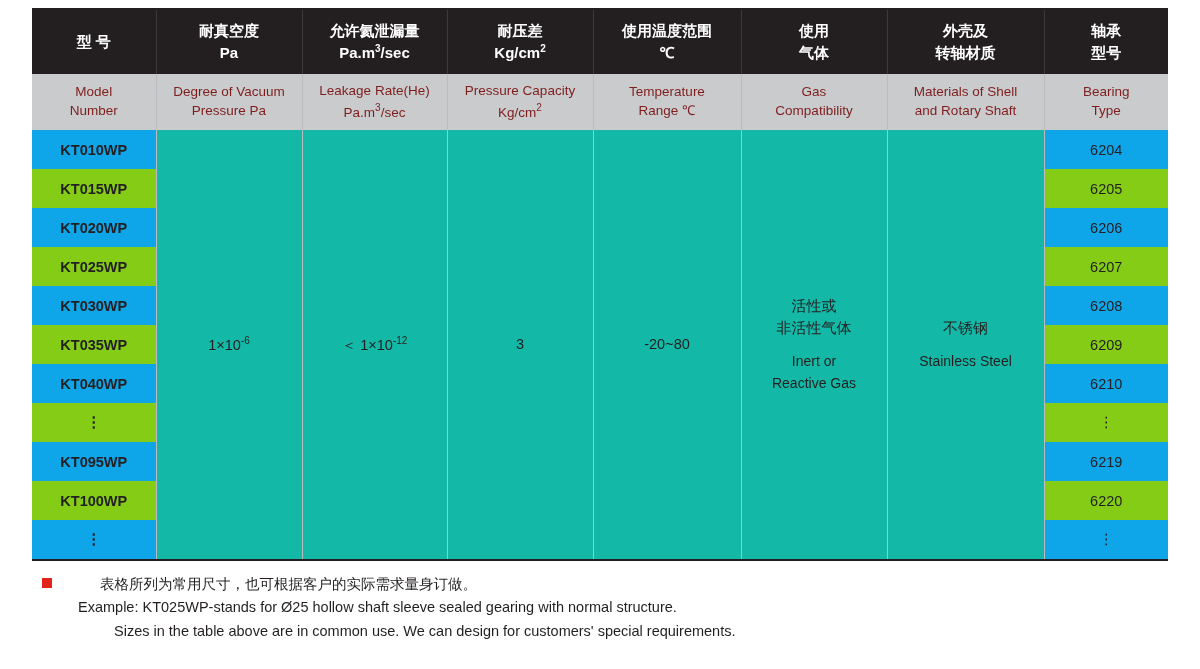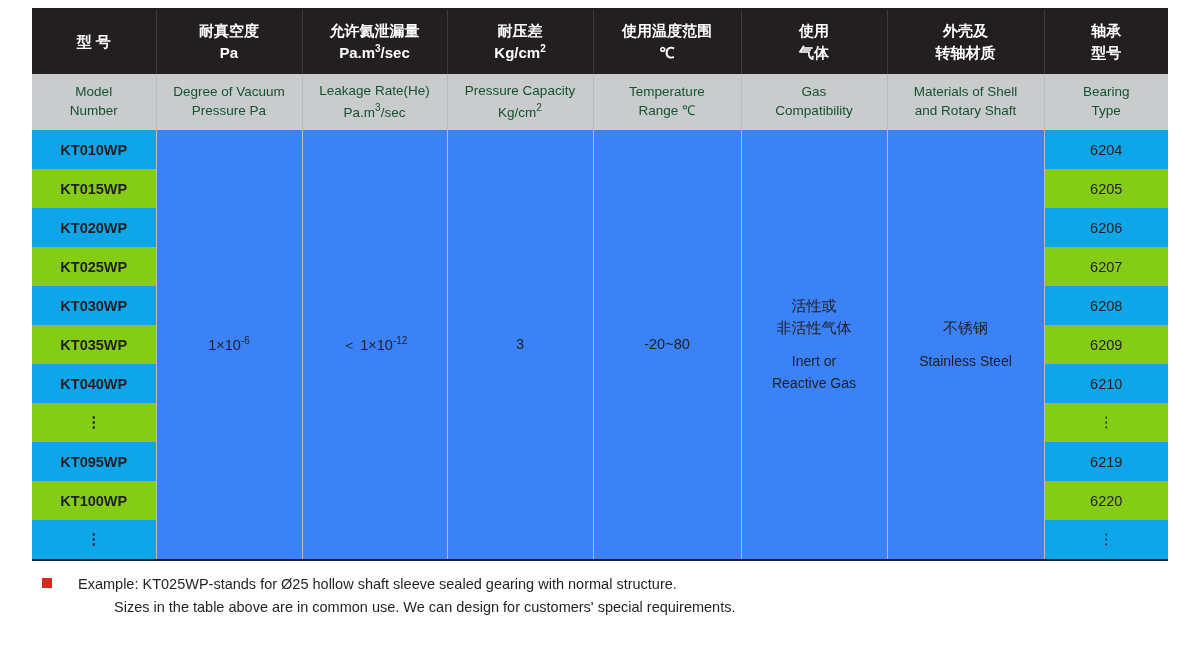--- a/index.html
+++ b/index.html
@@ -42,21 +42,21 @@
     font-weight: bold;
     line-height: 1.45;
     height: 64px;
     border-left: 1px solid #3d3a3b;
     border-right: 1px solid #3d3a3b;
   }
   table.spec tr.head-cn th:first-child { border-left: none; }
   table.spec tr.head-cn th:last-child { border-right: none; }
   table.spec tr.head-en td {
     background: #c9cbcd;
-    color: #14532d;
+    color: #7f1d1d;
     font-size: 13.5px;
     line-height: 1.4;
     height: 56px;
     border-left: 1px solid #b9bcbe;
     border-right: 1px solid #b9bcbe;
   }
   table.spec tr.head-en td:first-child { border-left: none; }
   table.spec tr.head-en td:last-child { border-right: none; }
 
   table.spec tbody td {
@@ -67,21 +67,21 @@
   table.spec tbody tr td:last-child { border-right: none; }
 
   td.model {
     font-weight: bold;
     font-size: 15px;
   }
   td.zebra-light { background: #0ea5e9; }
   td.zebra-dark { background: #84cc16; }
 
   td.merged {
-    background: #3b82f6;
+    background: #14b8a6;
     font-size: 15px;
     line-height: 1.55;
   }
   .sup { font-size: 10px; vertical-align: super; }
   .gas-cn { font-size: 15px; line-height: 1.5; }
   .gas-en { font-size: 14px; line-height: 1.45; }
   .gap { display: block; height: 10px; }
   .dots {
     font-size: 16px;
     letter-spacing: 0;
@@ -258,17 +258,18 @@
       </tr>
       <tr>
         <td class="model zebra-light dots">⋮</td>
         <td class="zebra-light dots">⋮</td>
       </tr>
     </tbody>
   </table>
 
   <div class="notes">
     <span class="marker"></span>
+    <div class="note-line note-cn2">表格所列为常用尺寸，也可根据客户的实际需求量身订做。</div>
     <div class="note-line note-en1">Example: KT025WP-stands for Ø25 hollow shaft sleeve sealed gearing with normal structure.</div>
     <div class="note-line note-en2">Sizes in the table above are in common use. We can design for customers' special requirements.</div>
   </div>
 
 </div>
 
 </body></html>

